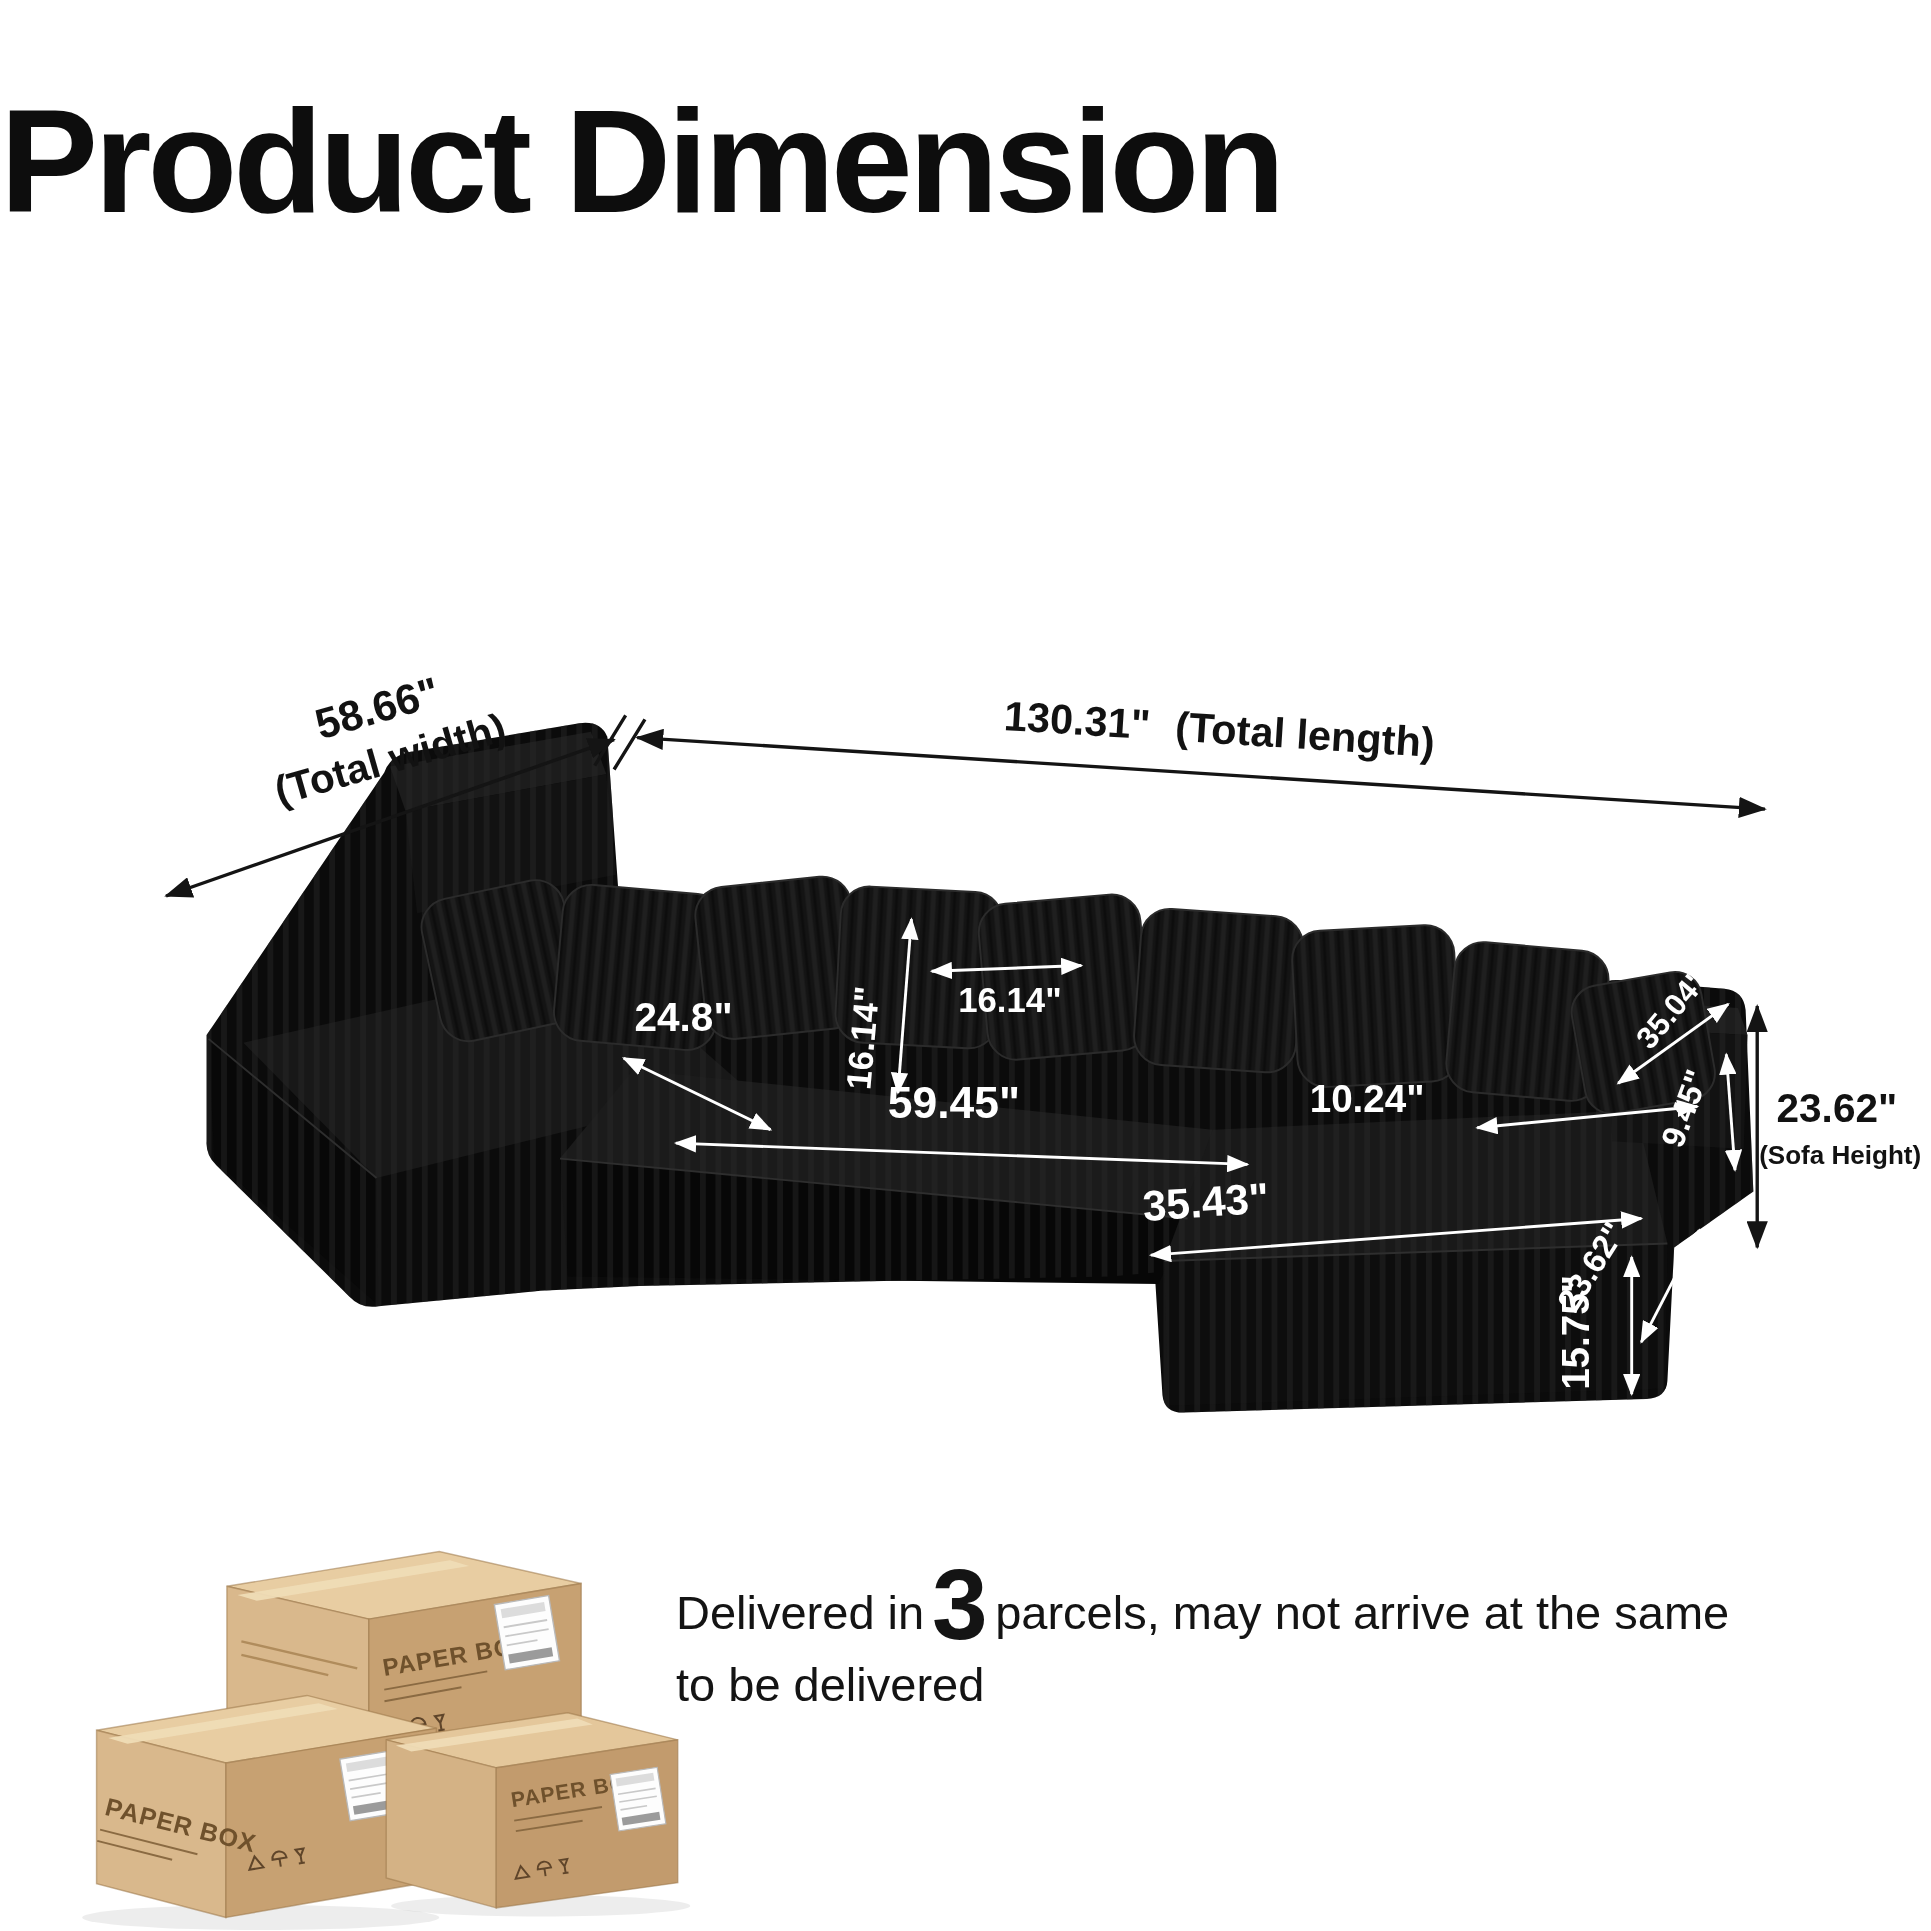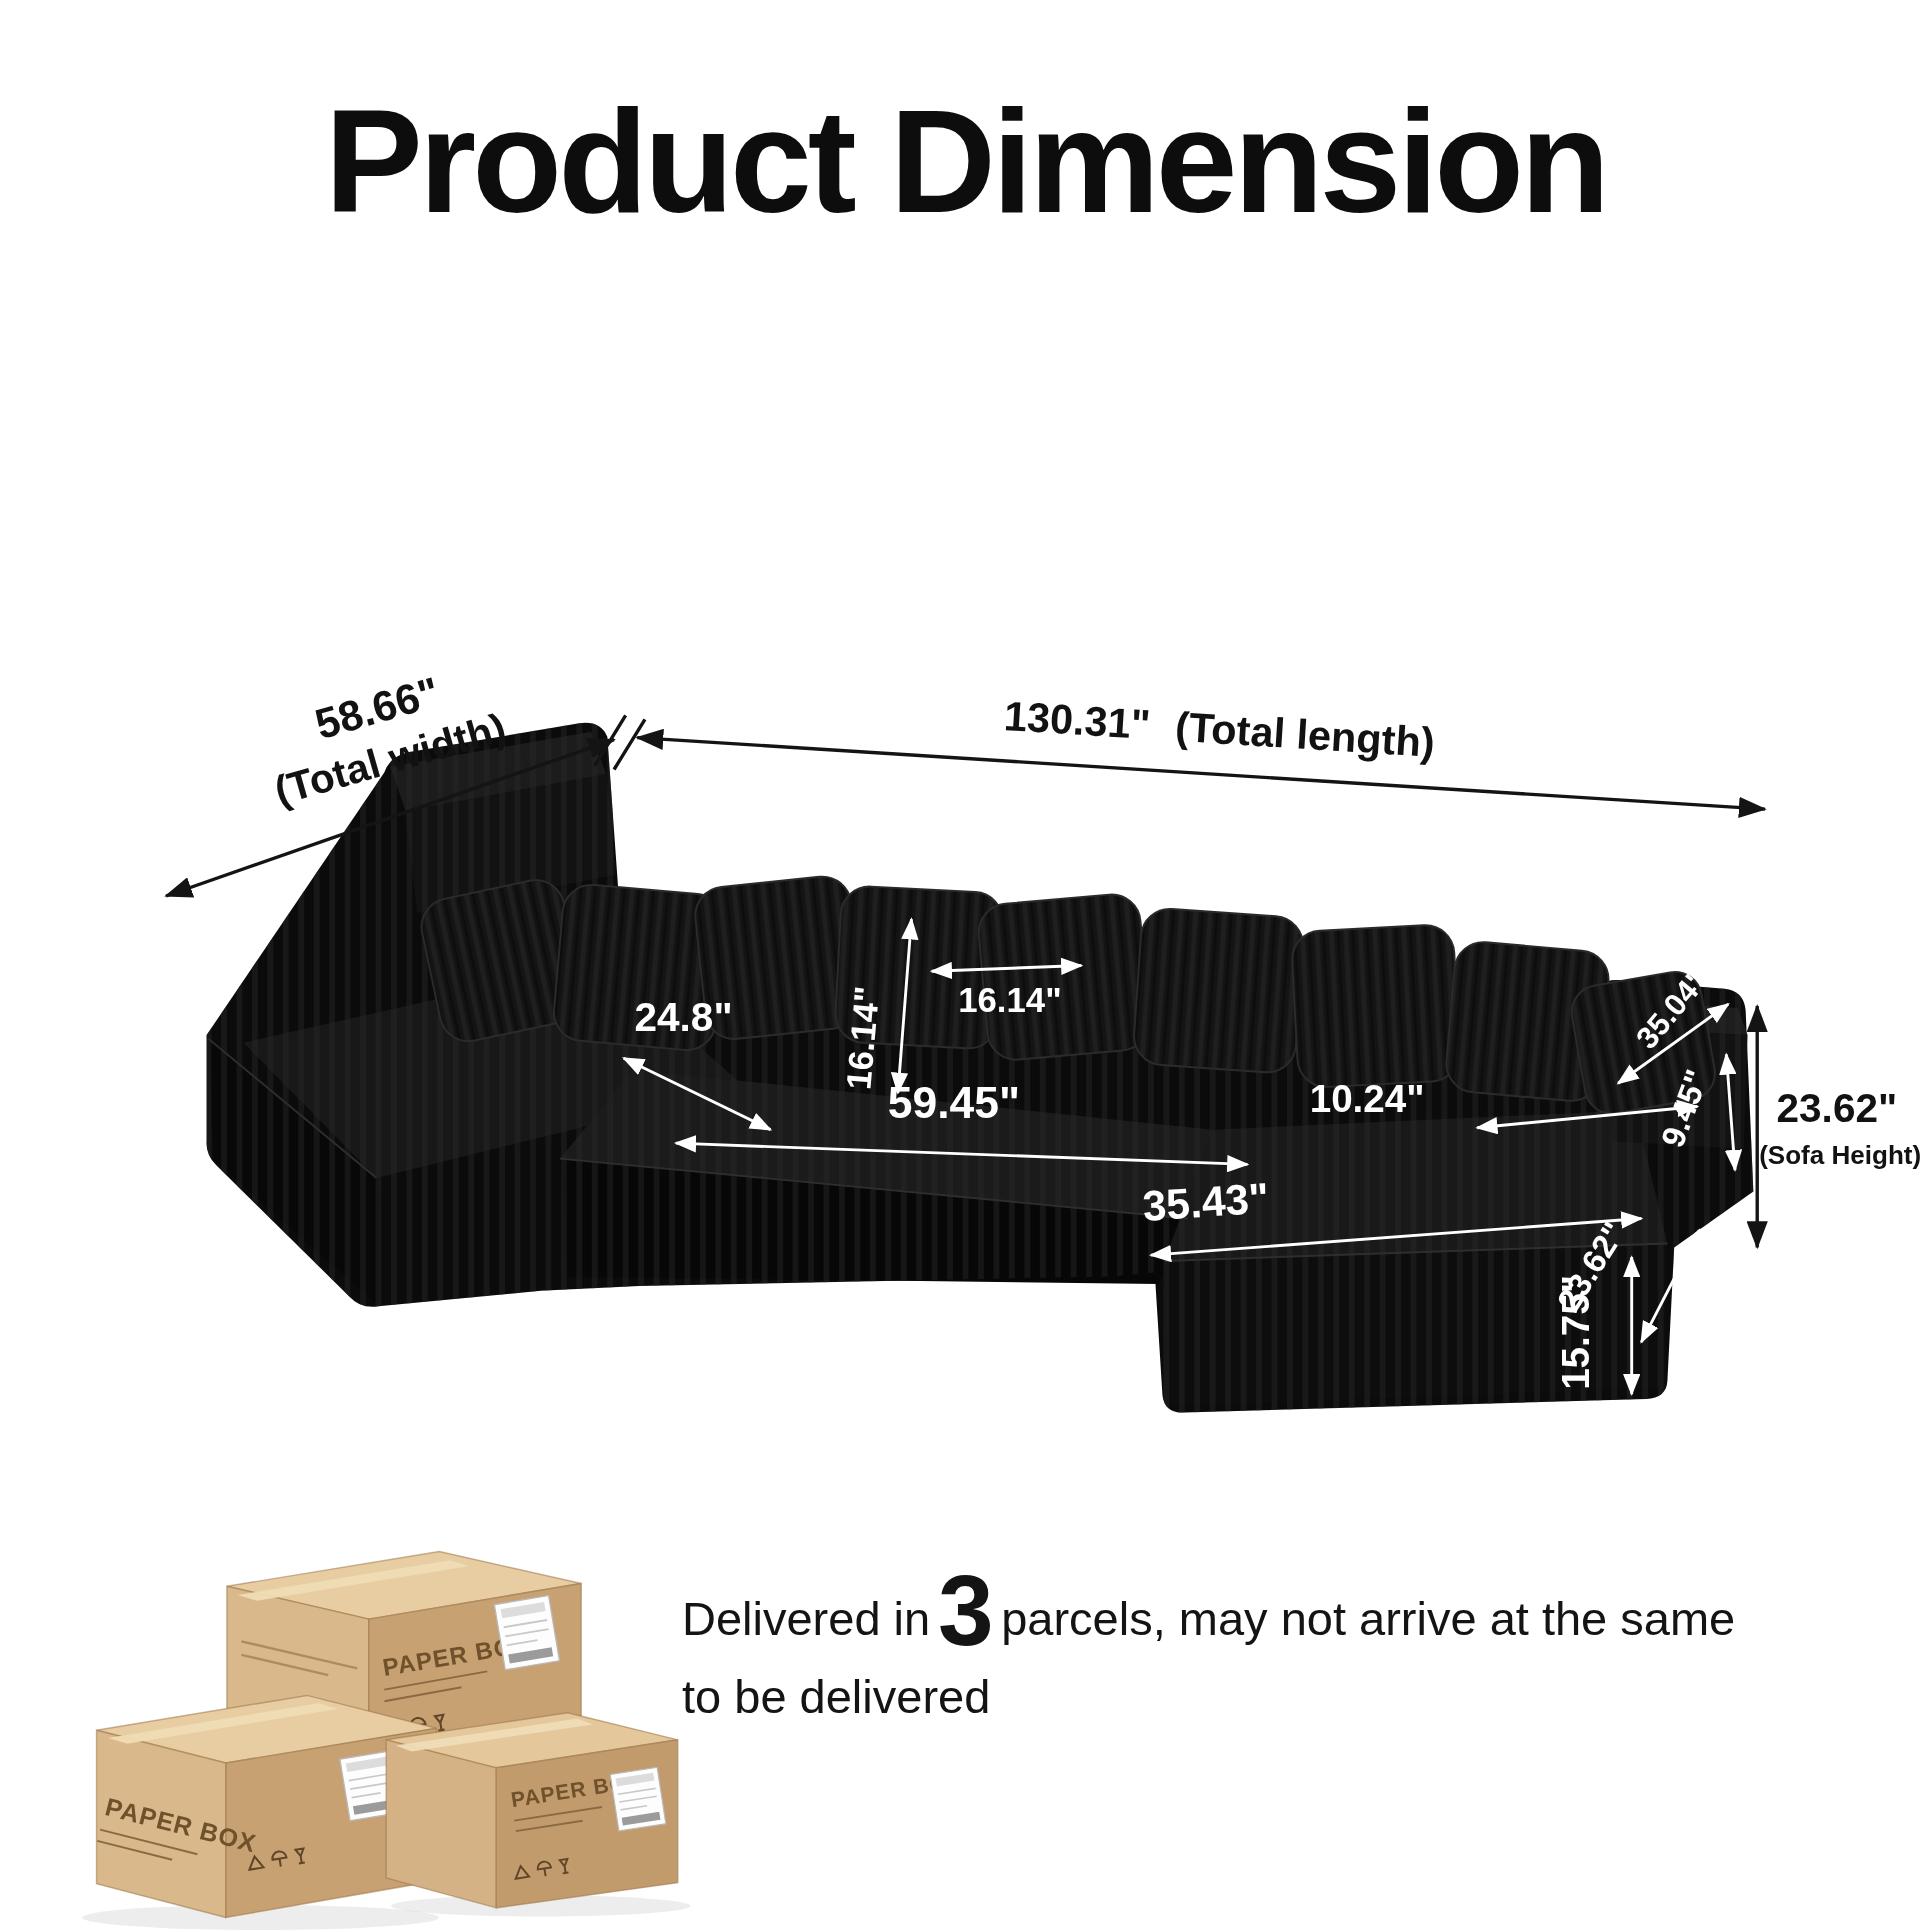--- a/index.html
+++ b/index.html
@@ -1,31 +1,31 @@
 <!DOCTYPE html>
 <html><head>
 <meta charset="utf-8">
 <style>
   html,body{margin:0;padding:0;background:#fff;}
   .canvas{position:relative;width:1931px;height:1931px;background:#ffffff;overflow:hidden;
           font-family:"Liberation Sans",sans-serif;color:#111;}
-  .title{position:absolute;top:81px;left:0;width:100%;margin:0;text-align:center;
+  .title{position:absolute;top:81px;left:0;width:100%;margin:0;
          font-size:147px;line-height:1.1;font-weight:800;letter-spacing:-3.9px;color:#0d0d0d;}
   svg.scene{position:absolute;left:0;top:0;}
   svg text{font-family:"Liberation Sans",sans-serif;}
   .dimB{fill:#121212;font-weight:700;}
   .dimBs{fill:#121212;font-weight:600;}
   .dimW{fill:#ffffff;font-weight:600;}
   .dlb{stroke:#141414;stroke-width:3.5;fill:none;}
   .dlw{stroke:#ffffff;stroke-width:3;fill:none;}
   .edge{stroke:#2e2e2e;stroke-width:2;fill:none;}
   .boxedge{stroke:#9a7648;stroke-width:1.5;stroke-opacity:.55;}
   .boxlabel{fill:#6f512c;font-weight:700;letter-spacing:1px;}
   .delivery{position:absolute;left:666px;top:1572px;width:1236px;color:#141414;}
-  .dline{margin:16px;font-size:47px;line-height:1.32;font-weight:400;white-space:nowrap;}
+  .dline{margin:10px;font-size:47px;line-height:1.32;font-weight:400;white-space:nowrap;}
   .count{font-size:100px;font-weight:600;line-height:0;vertical-align:-9.7px;padding:0 7.7px;display:inline-block;}
   .dnote{margin:7.7px 0 0;font-size:33px;font-weight:400;white-space:nowrap;}
 </style>
 </head>
 <body>
 
 <div class="canvas">
 
   <h1 class="title">Product Dimension</h1>
 

